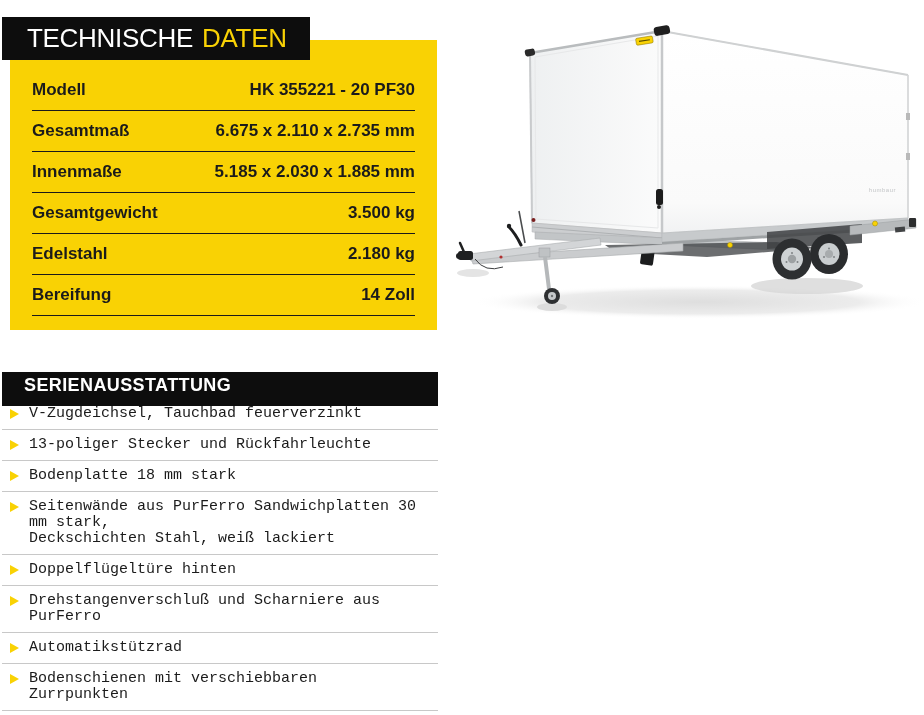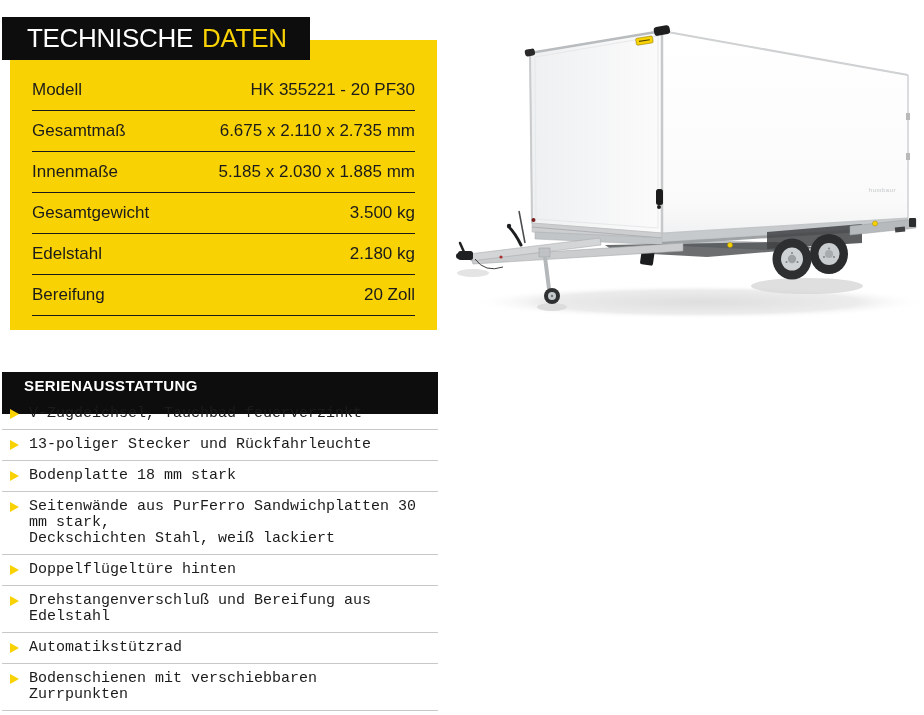--- a/index.html
+++ b/index.html
@@ -14,33 +14,33 @@
     display:flex; align-items:center; padding-left:25px;
   }
   #header-bar .t-white { color:#ffffff; font-size:26px; letter-spacing:-0.3px; }
   #header-bar .t-yellow { color:#f9d204; font-size:26px; font-weight:400; margin-left:9px; letter-spacing:-0.3px; }
 
   
   #spec-panel {
     left:10px; top:40px; width:427px; height:290px;
     background:#f9d204; z-index:1;
   }
-  #spec-table { margin:30px 22px 0 22px; }
+  #spec-table { margin:30px 22px 0 22px;font-weight:bold; }
   .spec-row {
     height:41px; display:flex; justify-content:space-between; align-items:center;
     border-bottom:1px solid #1a1a1a;
     font-size:17px; color:#1b1b1b;
   }
   .spec-row .val { }
 
   
   #serien-bar {
-    left:2px; top:372px; width:436px; height:42px;
+    left:2px; top:372px; width:436px; height:34px;
     background:#0d0d0d; color:#ffffff;
-    font-size:15px; font-weight:700; letter-spacing:0.4px;
+    font-size:18px; font-weight:700; letter-spacing:0.4px;
     line-height:27px; padding-left:22px;
   }
   #features { left:2px; top:399px; width:436px; list-style:none; }
   #features li {
     display:flex; align-items:flex-start; gap:10px;
     padding:7px 0 7px 8px;
     border-bottom:1px solid #c8c8c8;
     font-family:Liberation Mono, monospace;
   }
   #features .bullet {
@@ -82,21 +82,21 @@
     <div class="spec-row">
       <span class="lbl">Gesamtgewicht</span>
       <span class="val">3.500 kg</span>
     </div>
     <div class="spec-row">
       <span class="lbl">Edelstahl</span>
       <span class="val">2.180 kg</span>
     </div>
     <div class="spec-row">
       <span class="lbl">Bereifung</span>
-      <span class="val">20 Zoll</span>
+      <span class="val">14 Zoll</span>
     </div>
   </div>
 </div>
 
 <div id="serien-bar" class="abs">SERIENAUSSTATTUNG</div>
 
 <ul id="features" class="abs">
   <li>
     <span class="bullet"></span>
     <span class="txt">V-Zugdeichsel, Tauchbad feuerverzinkt</span>
@@ -113,21 +113,21 @@
     <span class="bullet"></span>
     <span class="txt">Seitenwände aus PurFerro Sandwichplatten 30 mm stark,
 Deckschichten Stahl, weiß lackiert</span>
   </li>
   <li>
     <span class="bullet"></span>
     <span class="txt">Doppelflügeltüre hinten</span>
   </li>
   <li>
     <span class="bullet"></span>
-    <span class="txt">Drehstangenverschluß und Bereifung aus Edelstahl</span>
+    <span class="txt">Drehstangenverschluß und Scharniere aus PurFerro</span>
   </li>
   <li>
     <span class="bullet"></span>
     <span class="txt">Automatikstützrad</span>
   </li>
   <li>
     <span class="bullet"></span>
     <span class="txt">Bodenschienen mit verschiebbaren Zurrpunkten</span>
   </li>
 </ul>

